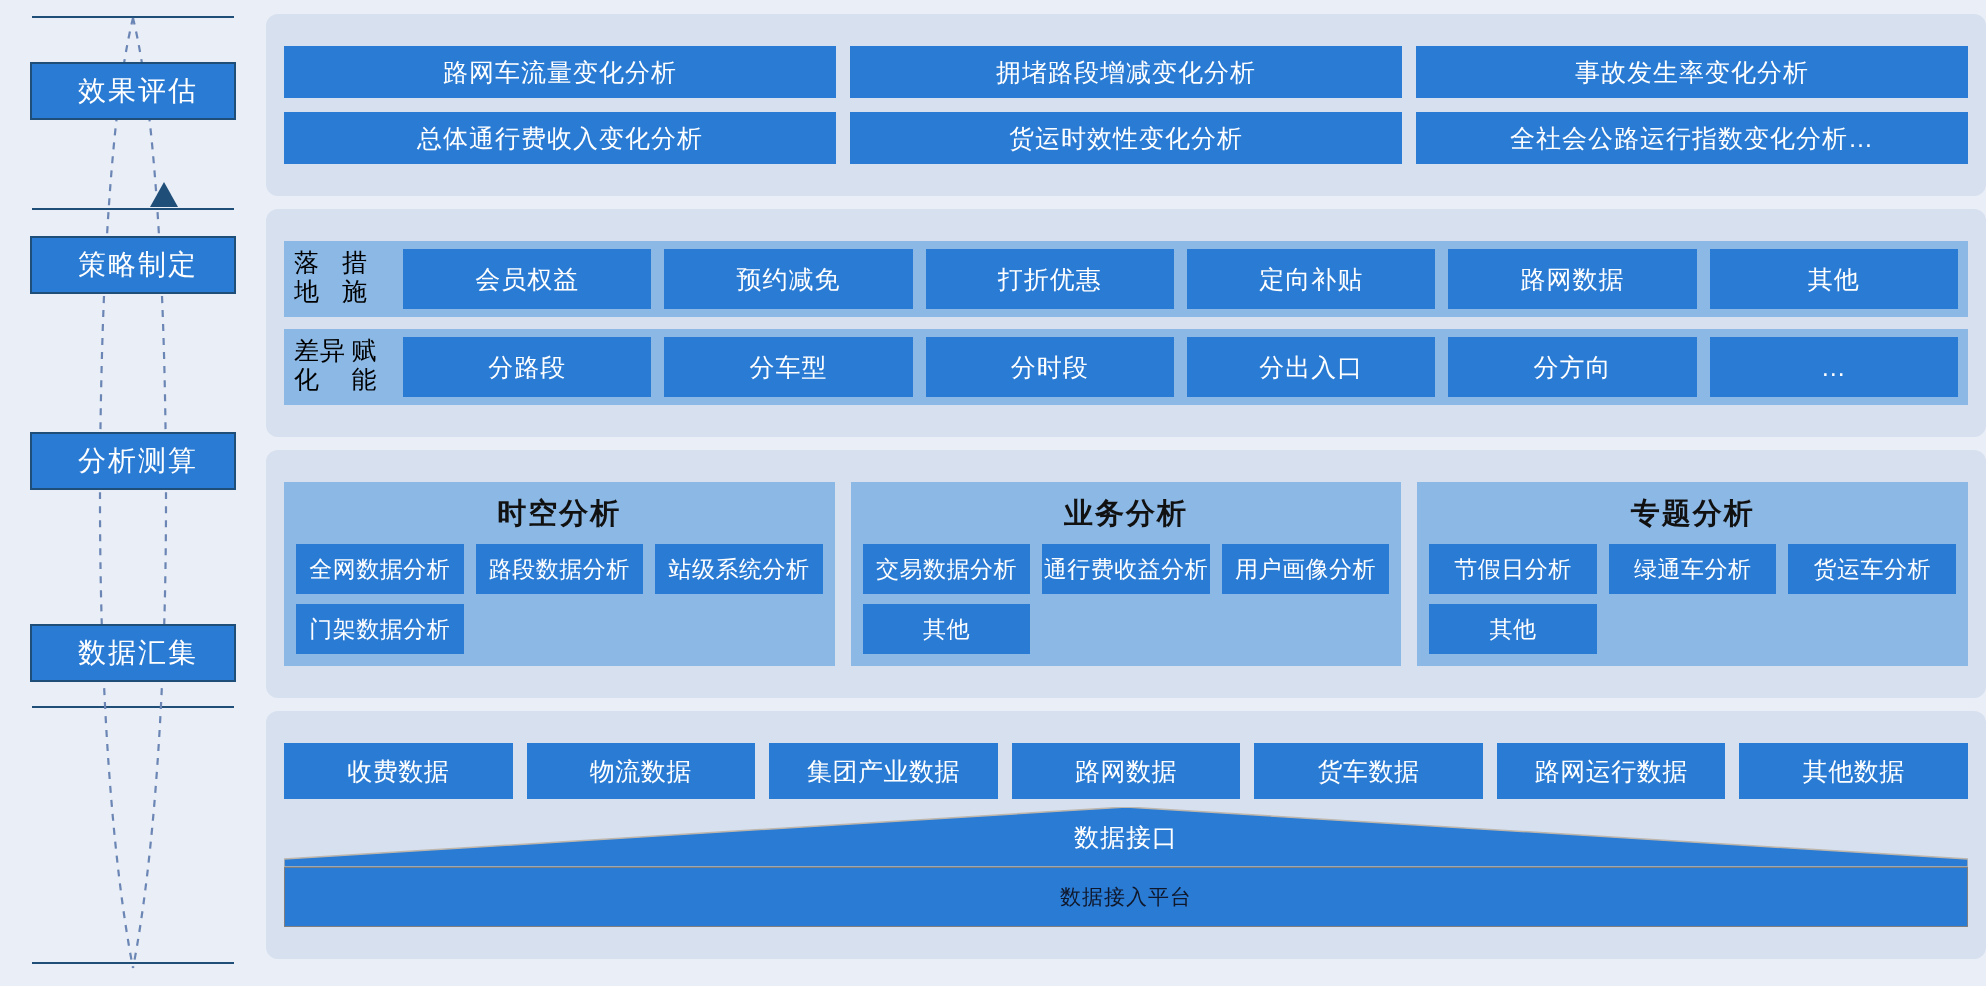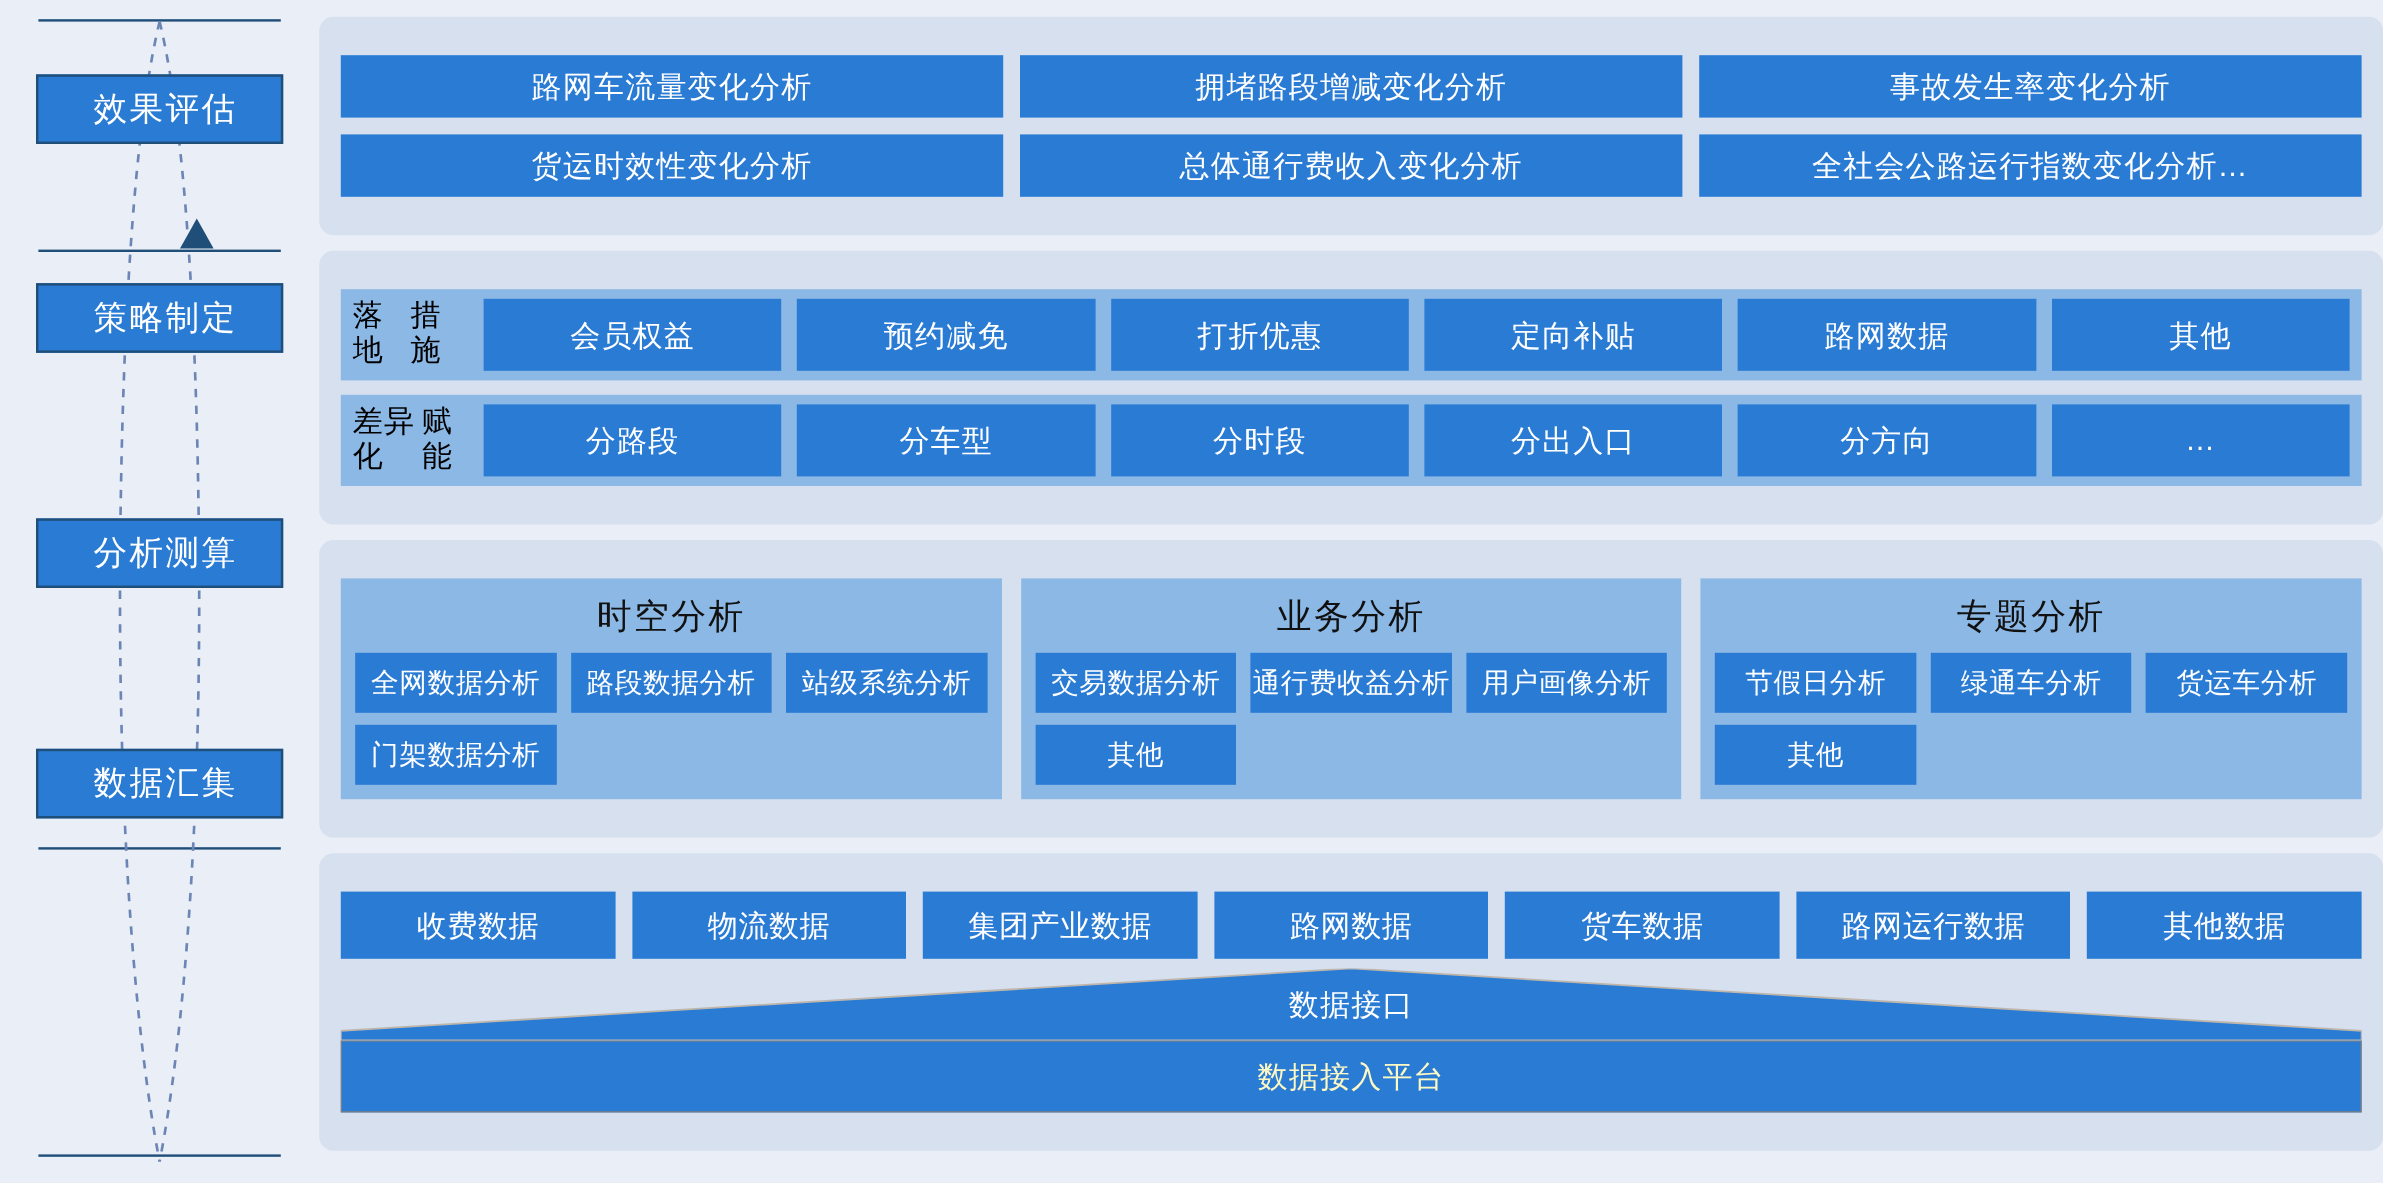--- a/index.html
+++ b/index.html
@@ -132,20 +132,21 @@
     padding: 10px 12px 12px 12px;
     display: flex;
     flex-direction: column;
   }
   .group-title {
     color: #111111;
     font-size: 29px;
     text-align: center;
     letter-spacing: 2px;
     padding: 2px 0 10px 0;
+    font-weight: bold;
   }
   .group-grid {
     display: grid;
     grid-template-columns: 1fr 1fr 1fr;
     gap: 10px 12px;
   }
   .tile-sm {
     background: #2a7bd4;
     color: #ffffff;
     height: 50px;
@@ -195,22 +196,22 @@
     font-size: 25px;
     letter-spacing: 1px;
   }
   .platform-bar {
     background: #2a7bd4;
     border: 1px solid #7f7f7f;
     height: 60px;
     display: flex;
     align-items: center;
     justify-content: center;
-    color: #fef9c3;
-    font-size: 25px;
+    color: #0f172a;
+    font-size: 21px;
     letter-spacing: 1px;
   }
 </style>
 </head>
 <body>
 
 <div id="root">
 
   <div class="rail">
 
@@ -244,22 +245,22 @@
     </div>
   </div>
 
   <div class="content">
 
     <div class="panel">
       <div class="eval-grid">
         <div class="tile-lg">路网车流量变化分析</div>
         <div class="tile-lg">拥堵路段增减变化分析</div>
         <div class="tile-lg">事故发生率变化分析</div>
+        <div class="tile-lg">总体通行费收入变化分析</div>
         <div class="tile-lg">货运时效性变化分析</div>
-        <div class="tile-lg">总体通行费收入变化分析</div>
         <div class="tile-lg">全社会公路运行指数变化分析…</div>
       </div>
     </div>
 
     <div class="panel">
 
       <div class="strat-row">
         <div class="strat-label">
           <span>落地</span>
           <span>措施</span>

